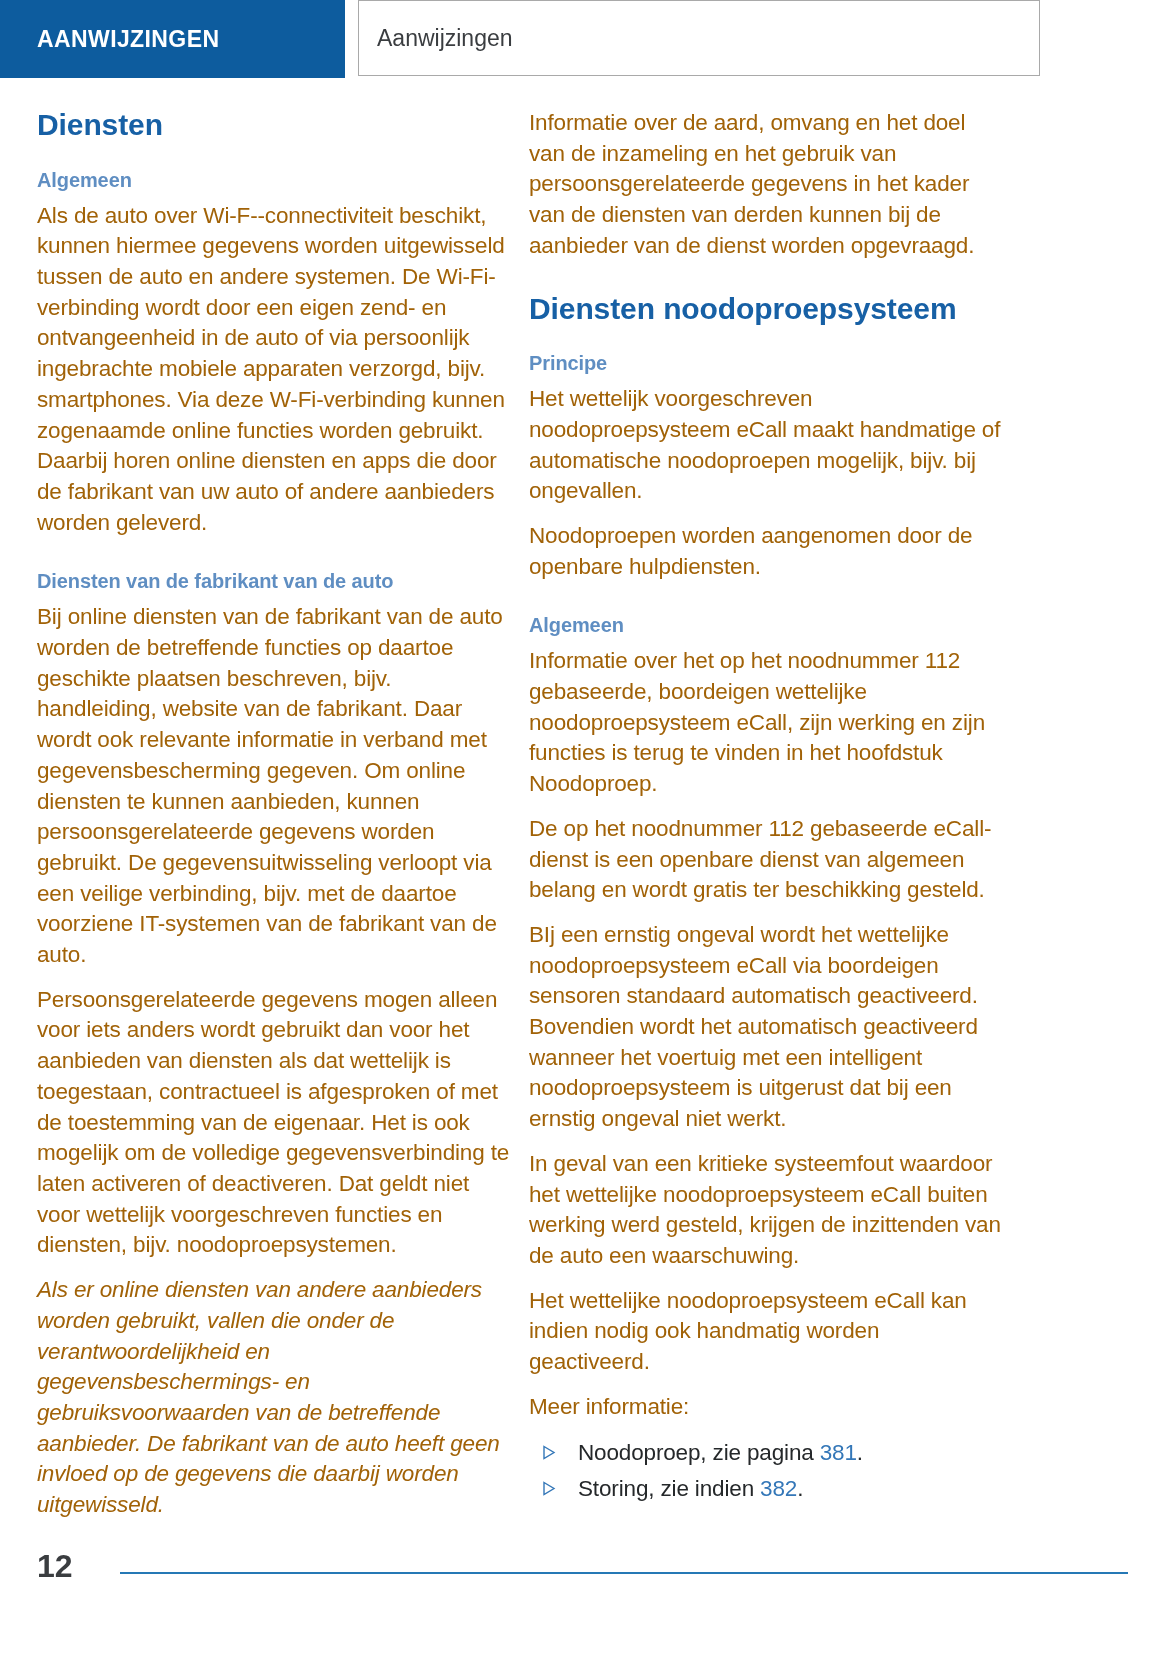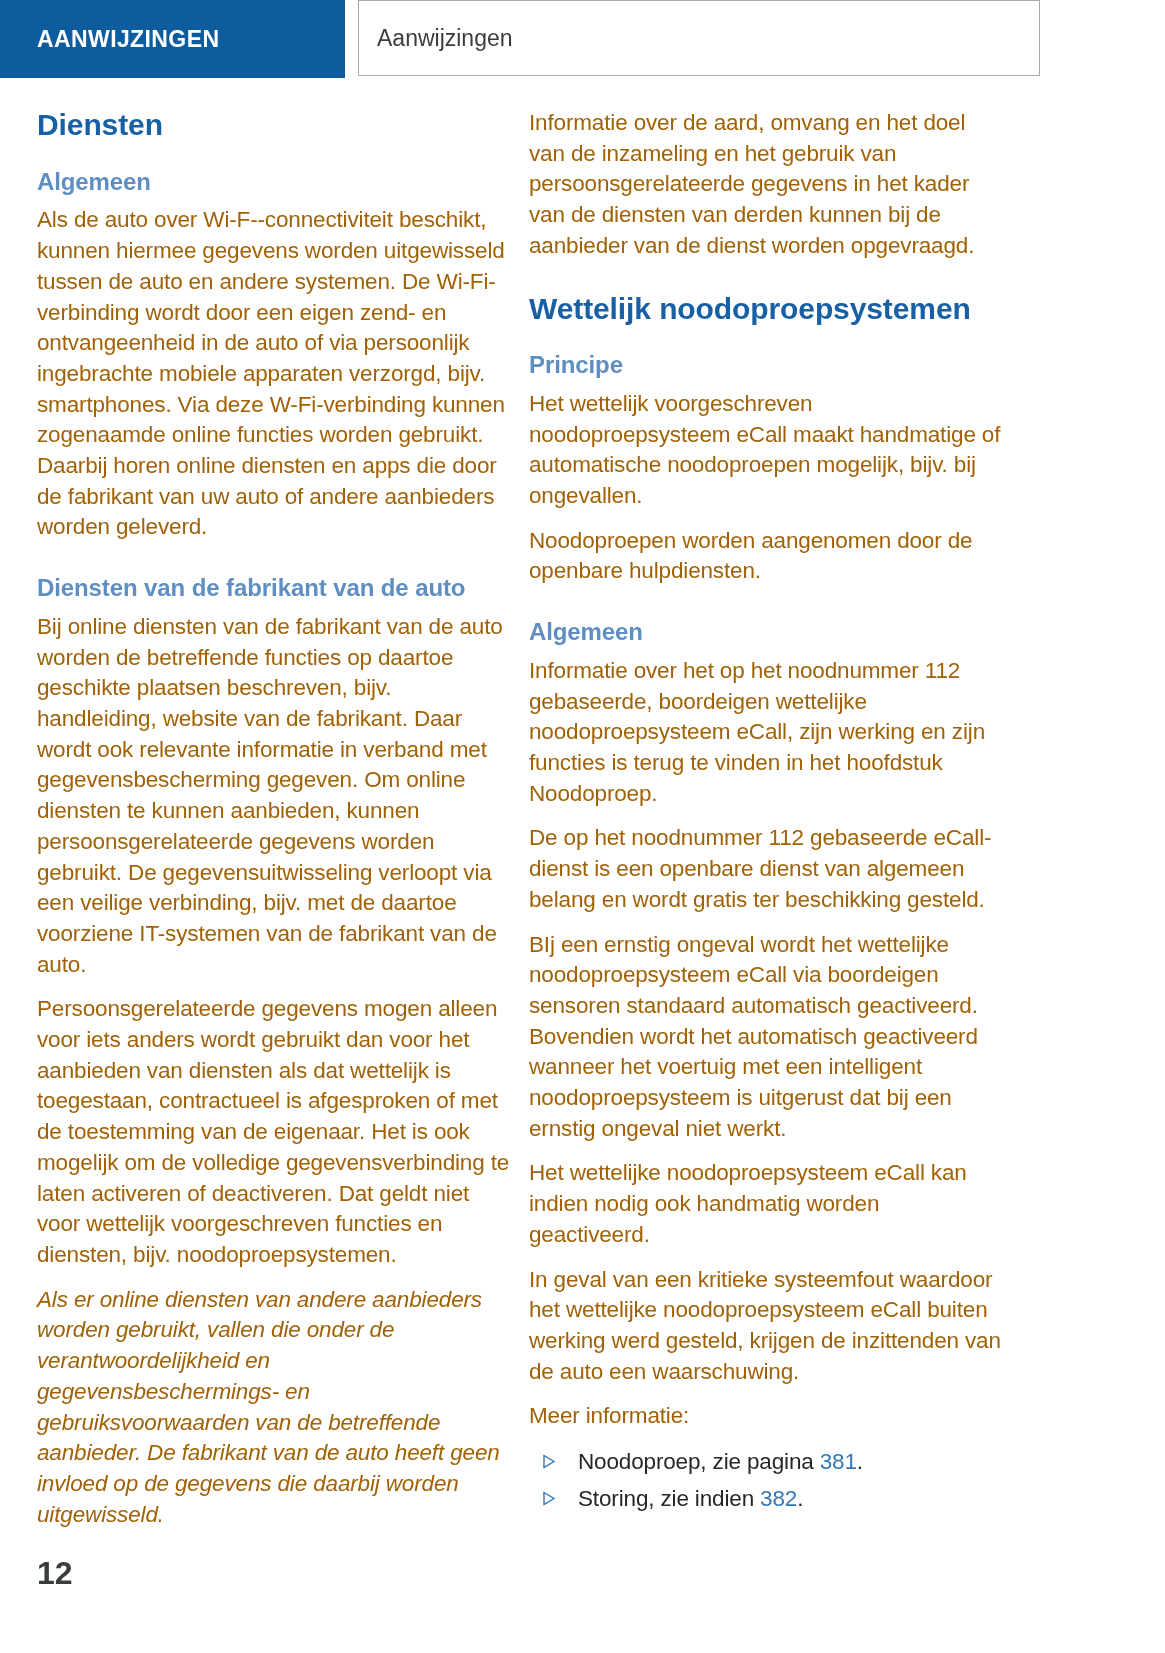--- a/index.html
+++ b/index.html
@@ -76,21 +76,21 @@
   h1.sect-title {
     color: #1760a5;
     font-size: 30px;
     font-weight: bold;
     margin: 0 0 26px 0;
     line-height: 1.12;
     letter-spacing: -0.1px;
   }
   h2.sub-title {
     color: #5f8ec2;
-    font-size: 24px;
+    font-size: 20px;
     font-weight: bold;
     margin: 0 0 9px 0;
     line-height: 1.2;
     letter-spacing: -0.1px;
   }
   h2.sub-title.spaced {
     margin-top: 31px;
   }
   p.body-text {
     font-size: 22.5px;
@@ -130,24 +130,24 @@
   .bullet-marker svg { display: block; }
   .ref-page {
     color: #3477b8;
   }
 
   
   .page-footer {
     position: absolute;
     left: 37px;
     right: 37px;
-    bottom: 52px;
+    bottom: 64px;
     height: 46px;
     display: flex;
-    flex-direction: column;
+    align-items: center;
   }
   .page-number {
     font-size: 32px;
     font-weight: bold;
     color: #3a3d40;
     width: 83px;
     flex: 0 0 83px;
     font-stretch: condensed;
   }
   .footer-rule {
@@ -184,32 +184,32 @@
 
     <p class="body-text">Als er online diensten van andere aanbieders worden gebruikt, vallen die onder de verantwoordelijkheid en gegevensbeschermings- en gebruiksvoorwaarden van de betreffende aanbieder. De fabrikant van de auto heeft geen invloed op de gegevens die daarbij worden uitgewisseld.</p>
   </div>
 
   <div class="column">
 
     <p class="body-text">Informatie over de aard, omvang en het doel van de inzameling en het gebruik van persoonsgerelateerde gegevens in het kader van de diensten van derden kunnen bij de aanbieder van de dienst worden opgevraagd.</p>
 
     <div class="spacer-lg"></div>
 
-    <h1 class="sect-title">Wettelijk noodoproepsystemen</h1>
+    <h1 class="sect-title">Diensten noodoproepsysteem</h1>
 
     <h2 class="sub-title">Principe</h2>
     <p class="body-text">Het wettelijk voorgeschreven noodoproepsysteem eCall maakt handmatige of automatische noodoproepen mogelijk, bijv. bij ongevallen.</p>
     <p class="body-text">Noodoproepen worden aangenomen door de openbare hulpdiensten.</p>
 
     <h2 class="sub-title spaced">Algemeen</h2>
     <p class="body-text">Informatie over het op het noodnummer 112 gebaseerde, boordeigen wettelijke noodoproepsysteem eCall, zijn werking en zijn functies is terug te vinden in het hoofdstuk Noodoproep.</p>
     <p class="body-text">De op het noodnummer 112 gebaseerde eCall-dienst is een openbare dienst van algemeen belang en wordt gratis ter beschikking gesteld.</p>
     <p class="body-text">BIj een ernstig ongeval wordt het wettelijke noodoproepsysteem eCall via boordeigen sensoren standaard automatisch geactiveerd. Bovendien wordt het automatisch geactiveerd wanneer het voertuig met een intelligent noodoproepsysteem is uitgerust dat bij een ernstig ongeval niet werkt.</p>
+    <p class="body-text">In geval van een kritieke systeemfout waardoor het wettelijke noodoproepsysteem eCall buiten werking werd gesteld, krijgen de inzittenden van de auto een waarschuwing.</p>
     <p class="body-text">Het wettelijke noodoproepsysteem eCall kan indien nodig ook handmatig worden geactiveerd.</p>
-    <p class="body-text">In geval van een kritieke systeemfout waardoor het wettelijke noodoproepsysteem eCall buiten werking werd gesteld, krijgen de inzittenden van de auto een waarschuwing.</p>
     <p class="body-text">Meer informatie:</p>
 
     <ul class="ref-list">
       <li>
         <span class="bullet-marker">
           <svg width="14" height="15" viewBox="0 0 14 15">
             <path d="M2 1.5 L12 7.5 L2 13.5 Z" fill="none" stroke="#3477b8" stroke-width="1.4"></path>
           </svg>
         </span>
         <span>

